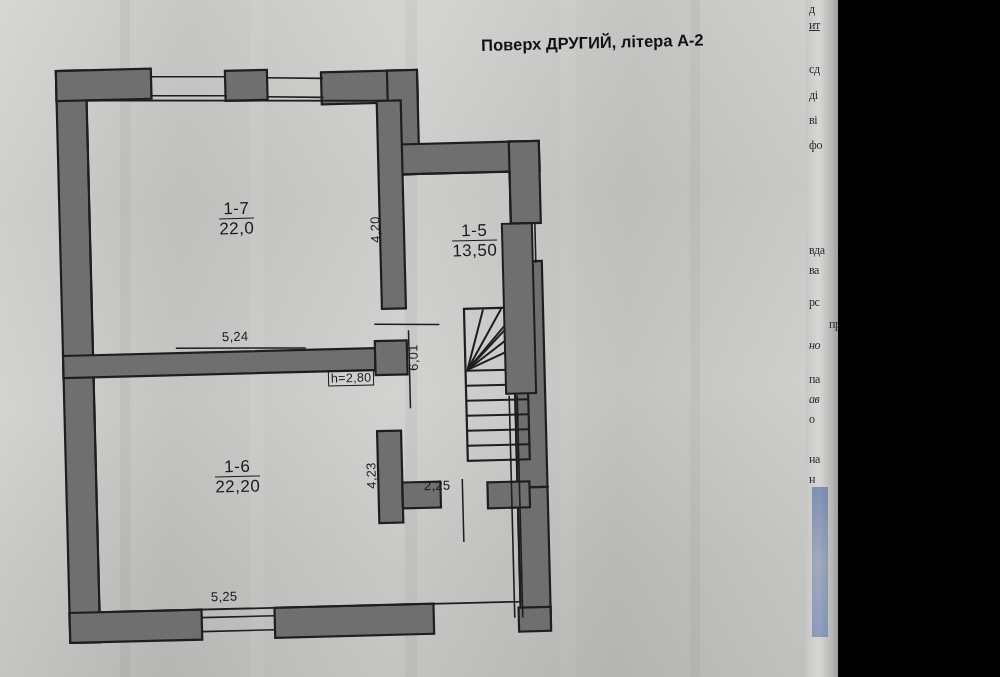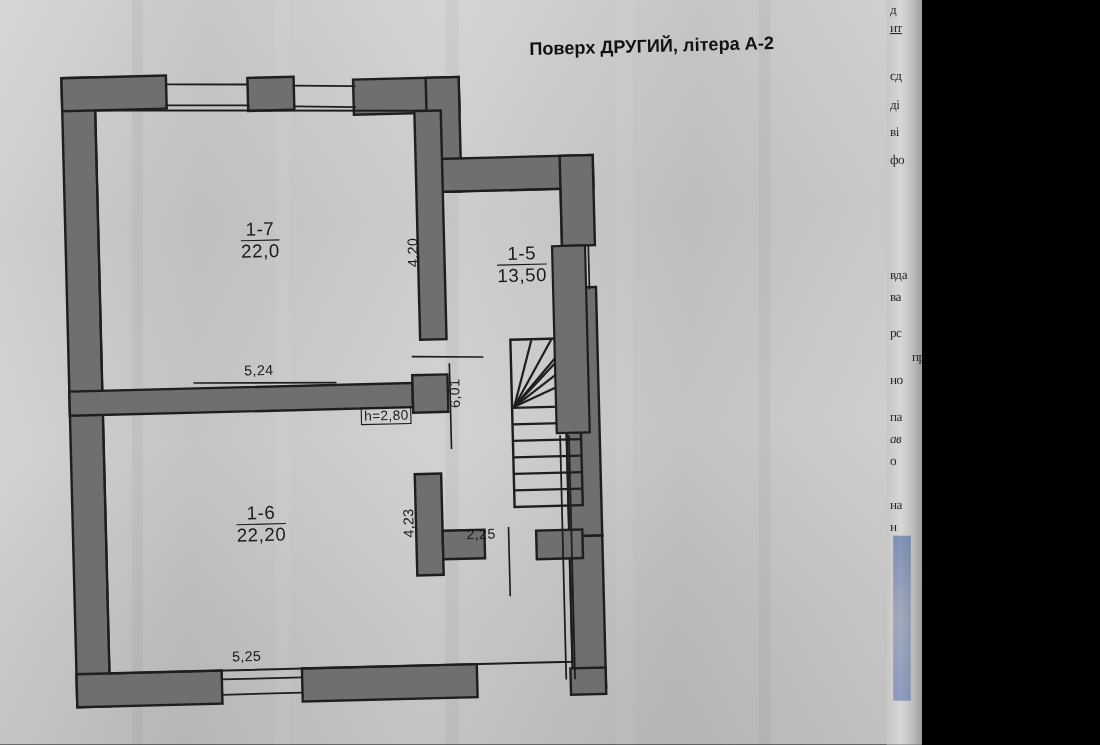--- a/index.html
+++ b/index.html
@@ -147,21 +147,21 @@
     <div class="edge-line" style="top:2px;">д</div>
     <div class="edge-line" style="top:18px;text-decoration:underline;">ит</div>
     <div class="edge-line" style="top:62px;">сд</div>
     <div class="edge-line" style="top:88px;">ді</div>
     <div class="edge-line" style="top:113px;">ві</div>
     <div class="edge-line" style="top:138px;text-align:center;">фо</div>
     <div class="edge-line" style="top:243px;">вда</div>
     <div class="edge-line" style="top:263px;">ва</div>
     <div class="edge-line" style="top:295px;">рс</div>
     <div class="edge-line" style="top:317px;margin-left:20px;">пр</div>
-    <div class="edge-line" style="top:338px;">но</div>
+    <div class="edge-line" style="top:338px;font-style:italic;">но</div>
     <div class="edge-line" style="top:372px;">па</div>
     <div class="edge-line" style="top:392px;font-style:italic;">ав</div>
     <div class="edge-line" style="top:412px;">о</div>
     <div class="edge-line" style="top:452px;">на</div>
     <div class="edge-line" style="top:472px;">н</div>
     <div id="edge-blue"></div>
   </div>
 
   <div id="plan-title">Поверх ДРУГИЙ, літера А-2</div>
 

